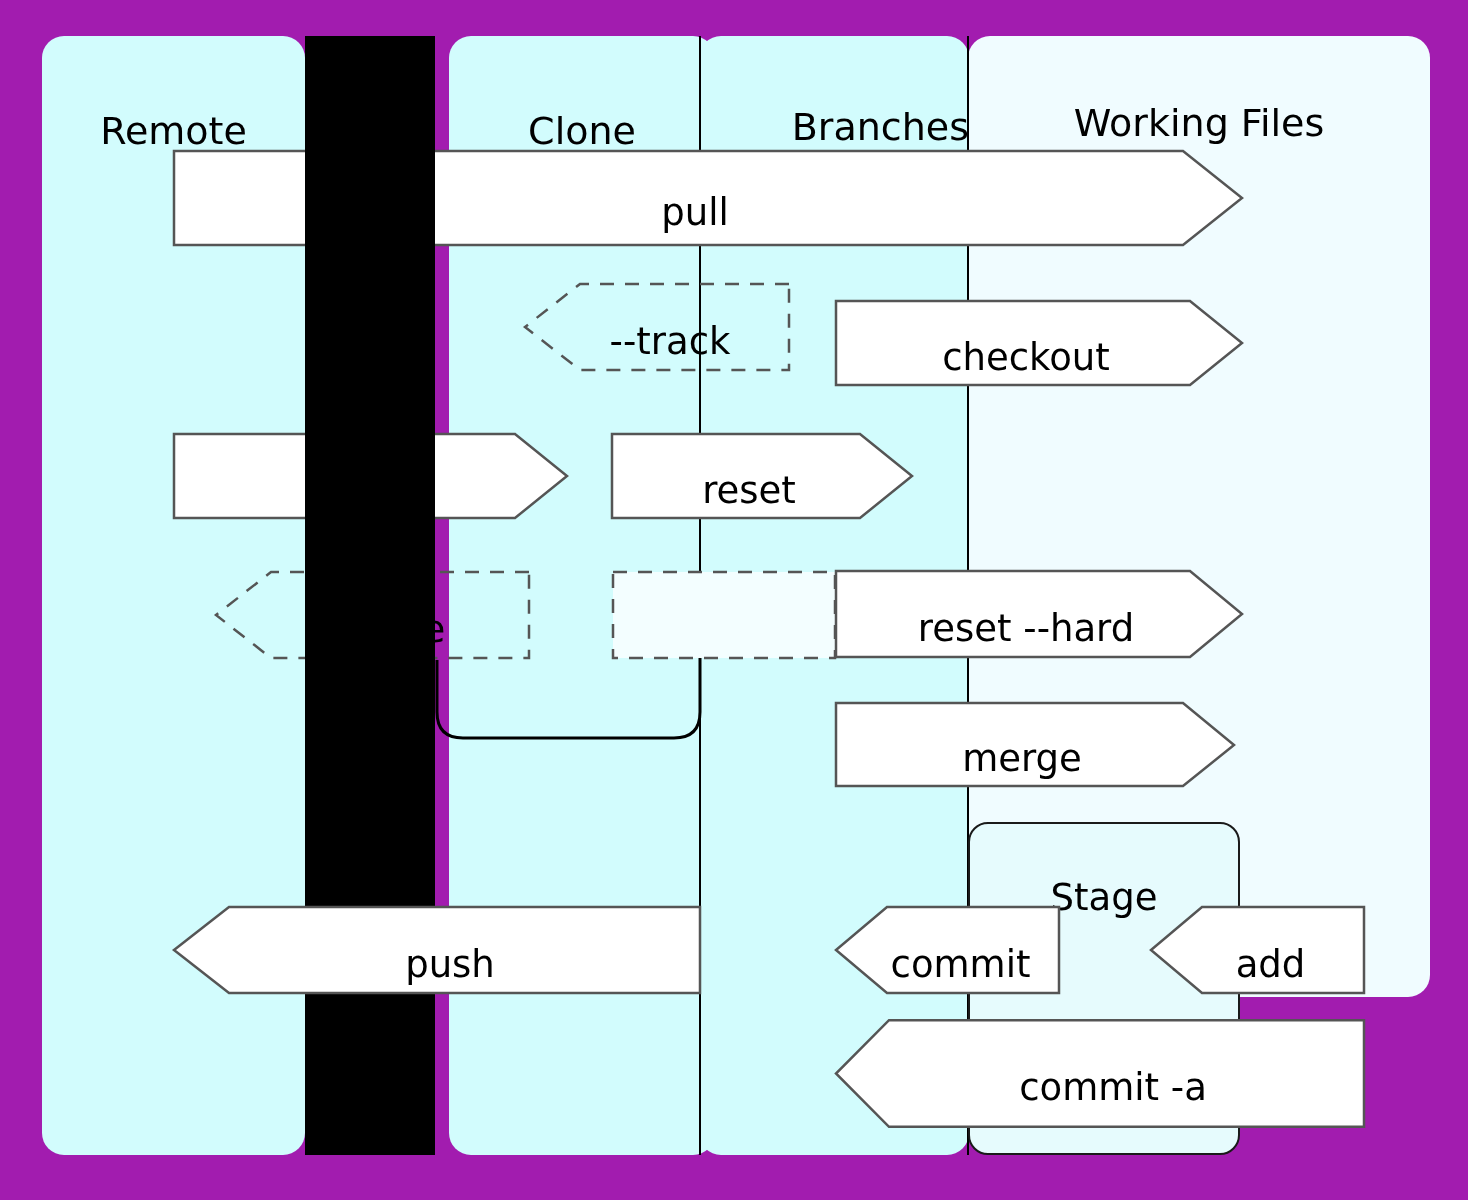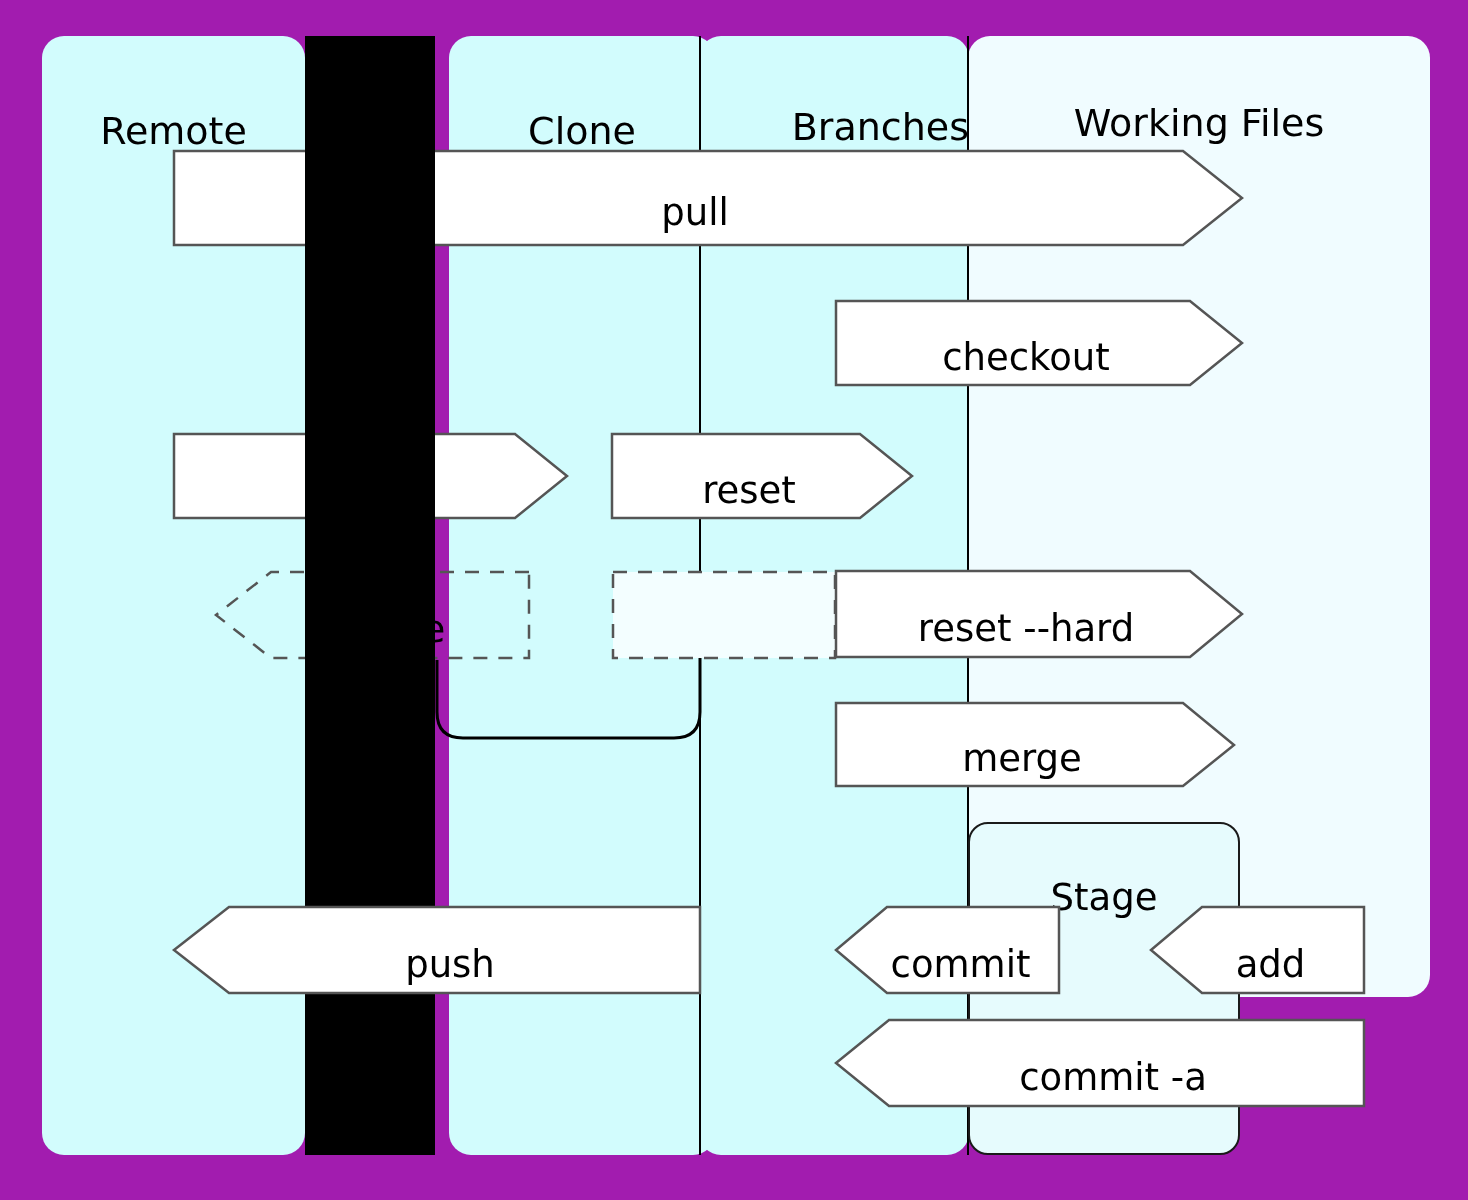--- a/index.html
+++ b/index.html
@@ -122,20 +122,26 @@
     </svg>
   </div>
 
   <div class="arrow shift-left" style="left:173px; top:150px; width:1070px; height:96px;">
     <svg viewBox="0 0 1070 96" preserveAspectRatio="none">
       <path d="M 1 1 L 1010 1 L 1069 48 L 1010 95 L 1 95 Z" fill="#ffffff" stroke="#555555" stroke-width="2.5" vector-effect="non-scaling-stroke"></path>
     </svg>
     <div class="lbl">pull</div>
   </div>
 
+  <div class="arrow shift-right" style="left:524px; top:283px; width:266px; height:88px;">
+    <svg viewBox="0 0 266 88" preserveAspectRatio="none">
+      <path d="M 265 1 L 56 1 L 1 44 L 56 87 L 265 87 Z" fill="none" stroke="#555555" stroke-width="2.5" stroke-dasharray="14 11" vector-effect="non-scaling-stroke"></path>
+    </svg>
+    <div class="lbl">--track</div>
+  </div>
 
   <div class="arrow shift-left" style="left:835px; top:284px; width:408px; height:86px;margin-top:16px;">
     <svg viewBox="0 0 408 86" preserveAspectRatio="none">
       <path d="M 1 1 L 355 1 L 407 43 L 355 85 L 1 85 Z" fill="#ffffff" stroke="#555555" stroke-width="2.5" vector-effect="non-scaling-stroke"></path>
     </svg>
     <div class="lbl">checkout</div>
   </div>
 
   <div class="arrow shift-left" style="left:173px; top:433px; width:395px; height:86px;">
     <svg viewBox="0 0 395 86" preserveAspectRatio="none">
@@ -195,20 +201,20 @@
     <div class="lbl">commit</div>
   </div>
 
   <div class="arrow shift-right" style="left:1150px; top:906px; width:215px; height:88px;">
     <svg viewBox="0 0 215 88" preserveAspectRatio="none">
       <path d="M 214 1 L 52 1 L 1 44 L 52 87 L 214 87 Z" fill="#ffffff" stroke="#555555" stroke-width="2.5" vector-effect="non-scaling-stroke"></path>
     </svg>
     <div class="lbl">add</div>
   </div>
 
-  <div class="arrow shift-right" style="left:835px; top:1019px; width:530px; height:88px;">
+  <div class="arrow shift-right" style="left:835px; top:1019px; width:530px; height:109px;">
     <svg viewBox="0 0 530 88" preserveAspectRatio="none">
       <path d="M 529 1 L 54 1 L 1 44 L 54 87 L 529 87 Z" fill="#ffffff" stroke="#555555" stroke-width="2.5" vector-effect="non-scaling-stroke"></path>
     </svg>
     <div class="lbl">commit -a</div>
   </div>
 
 </div>
 
 </body></html>

